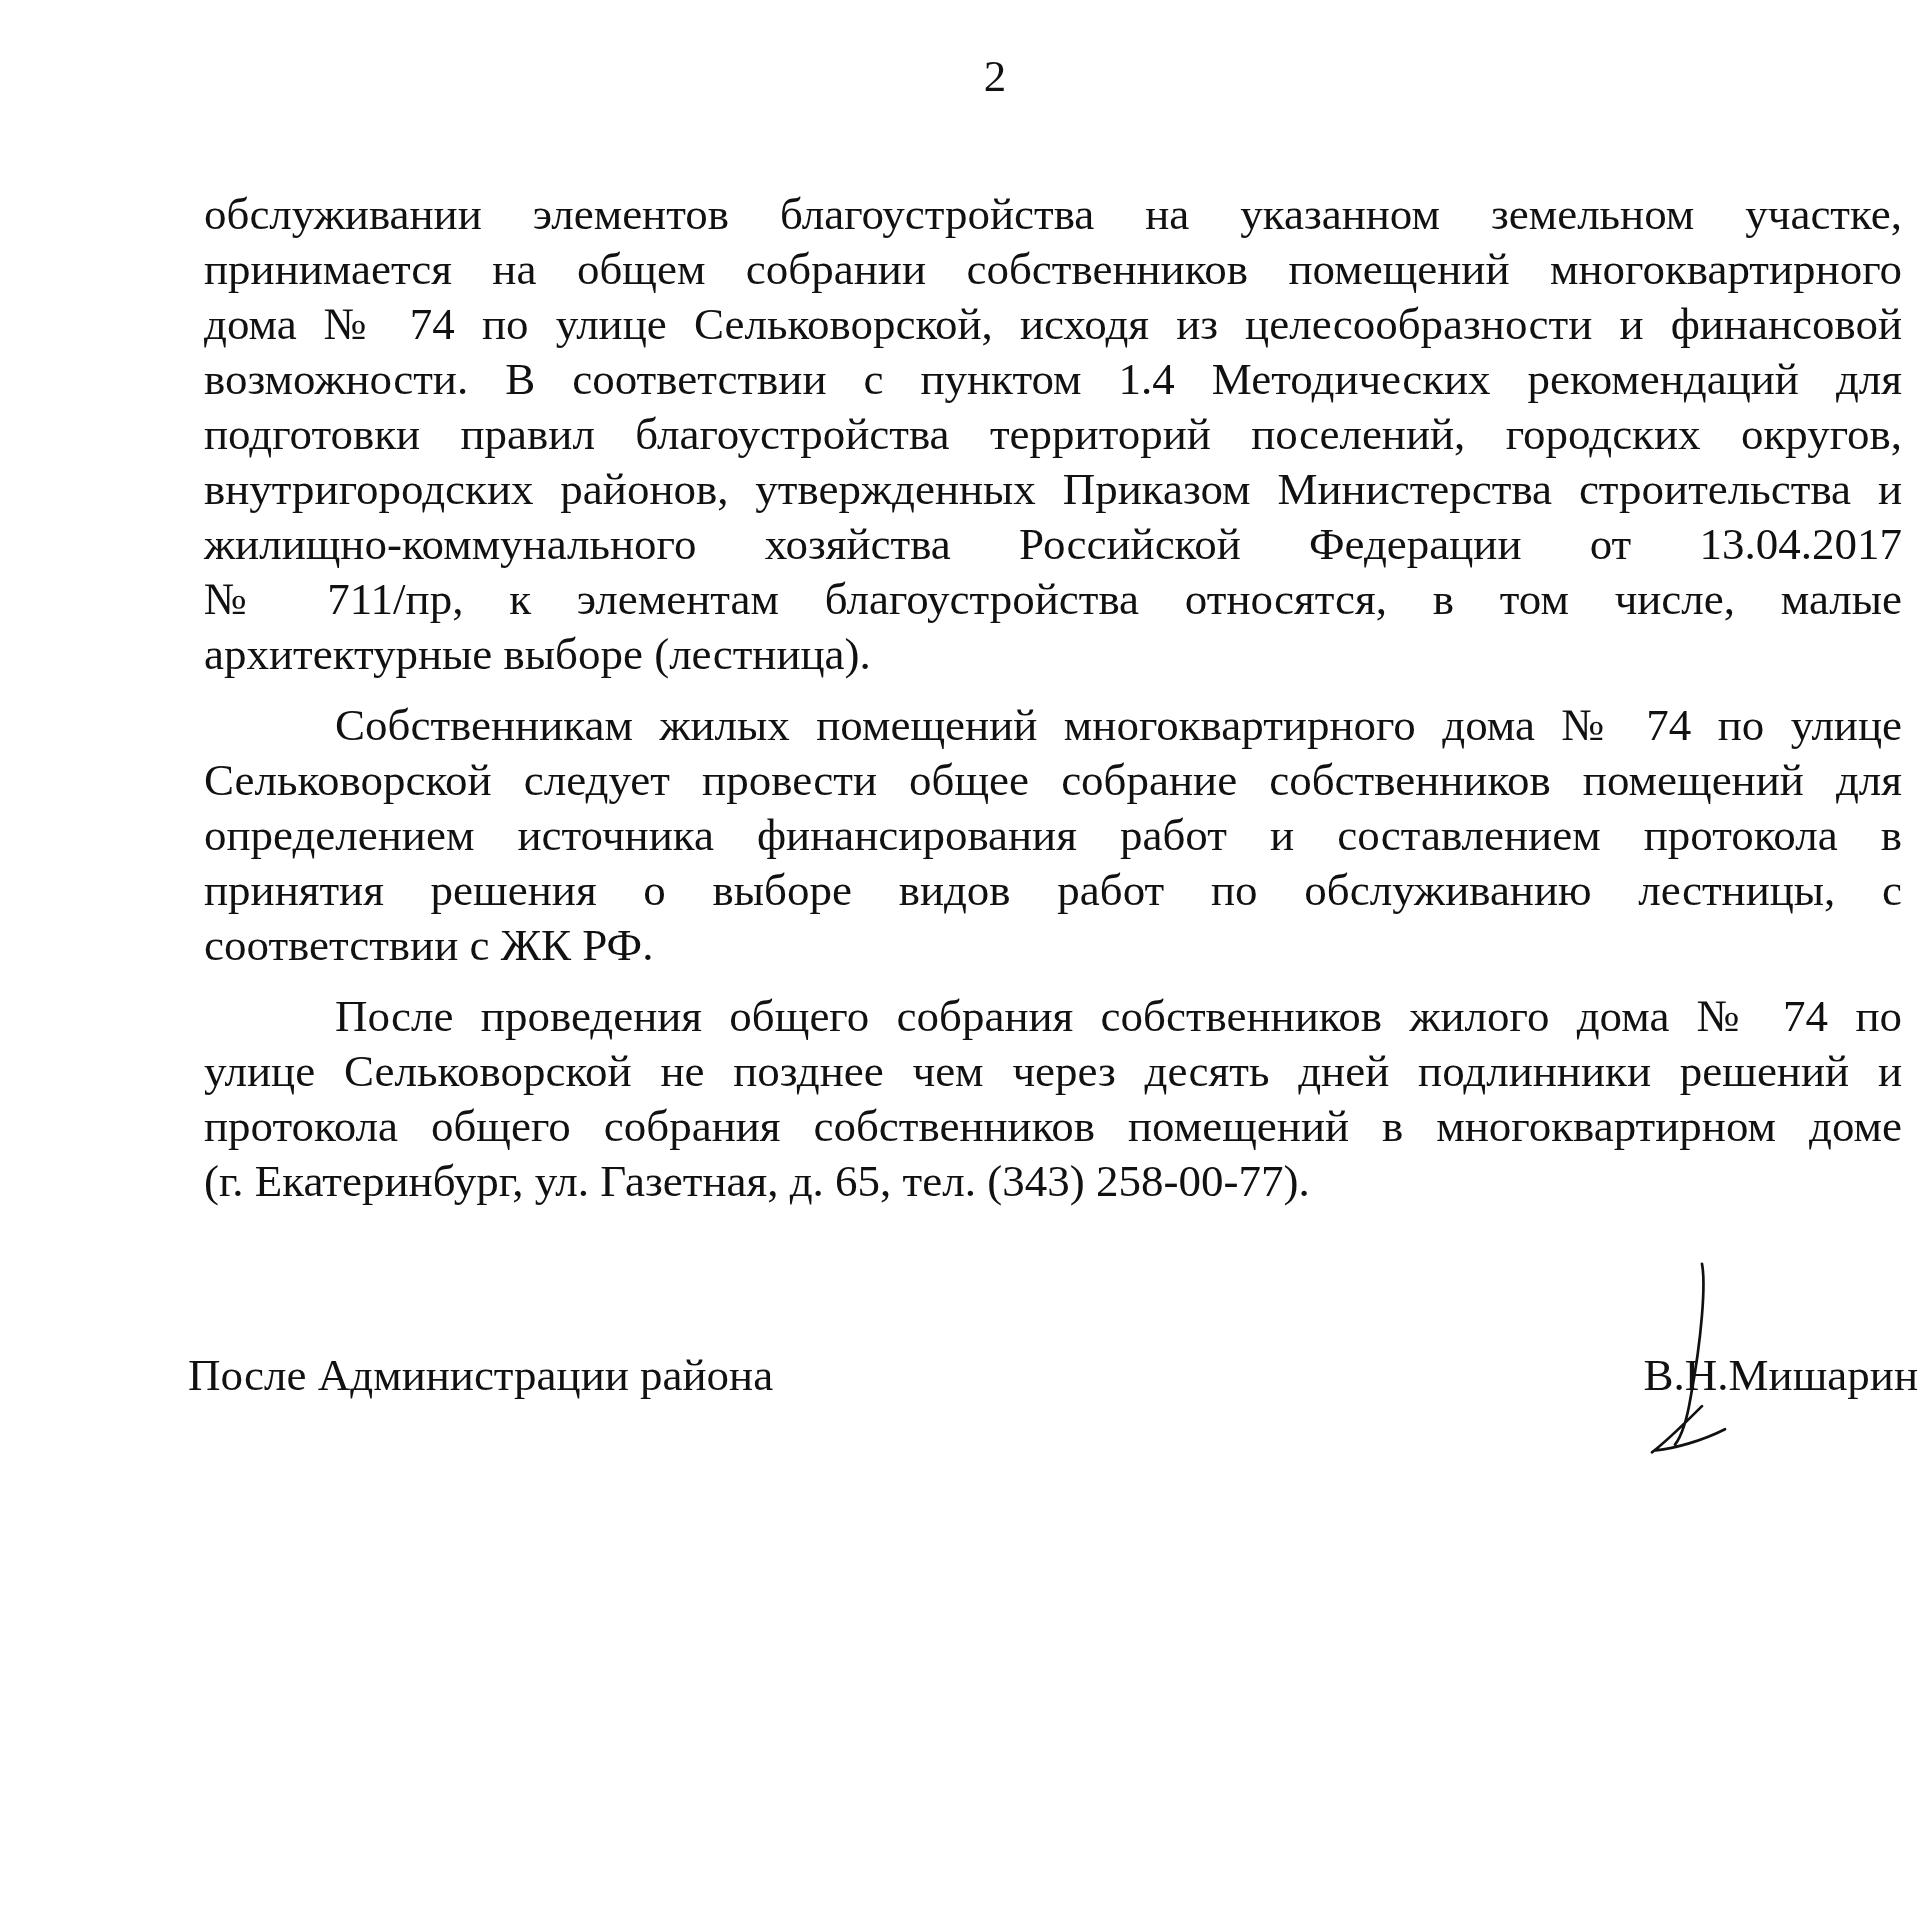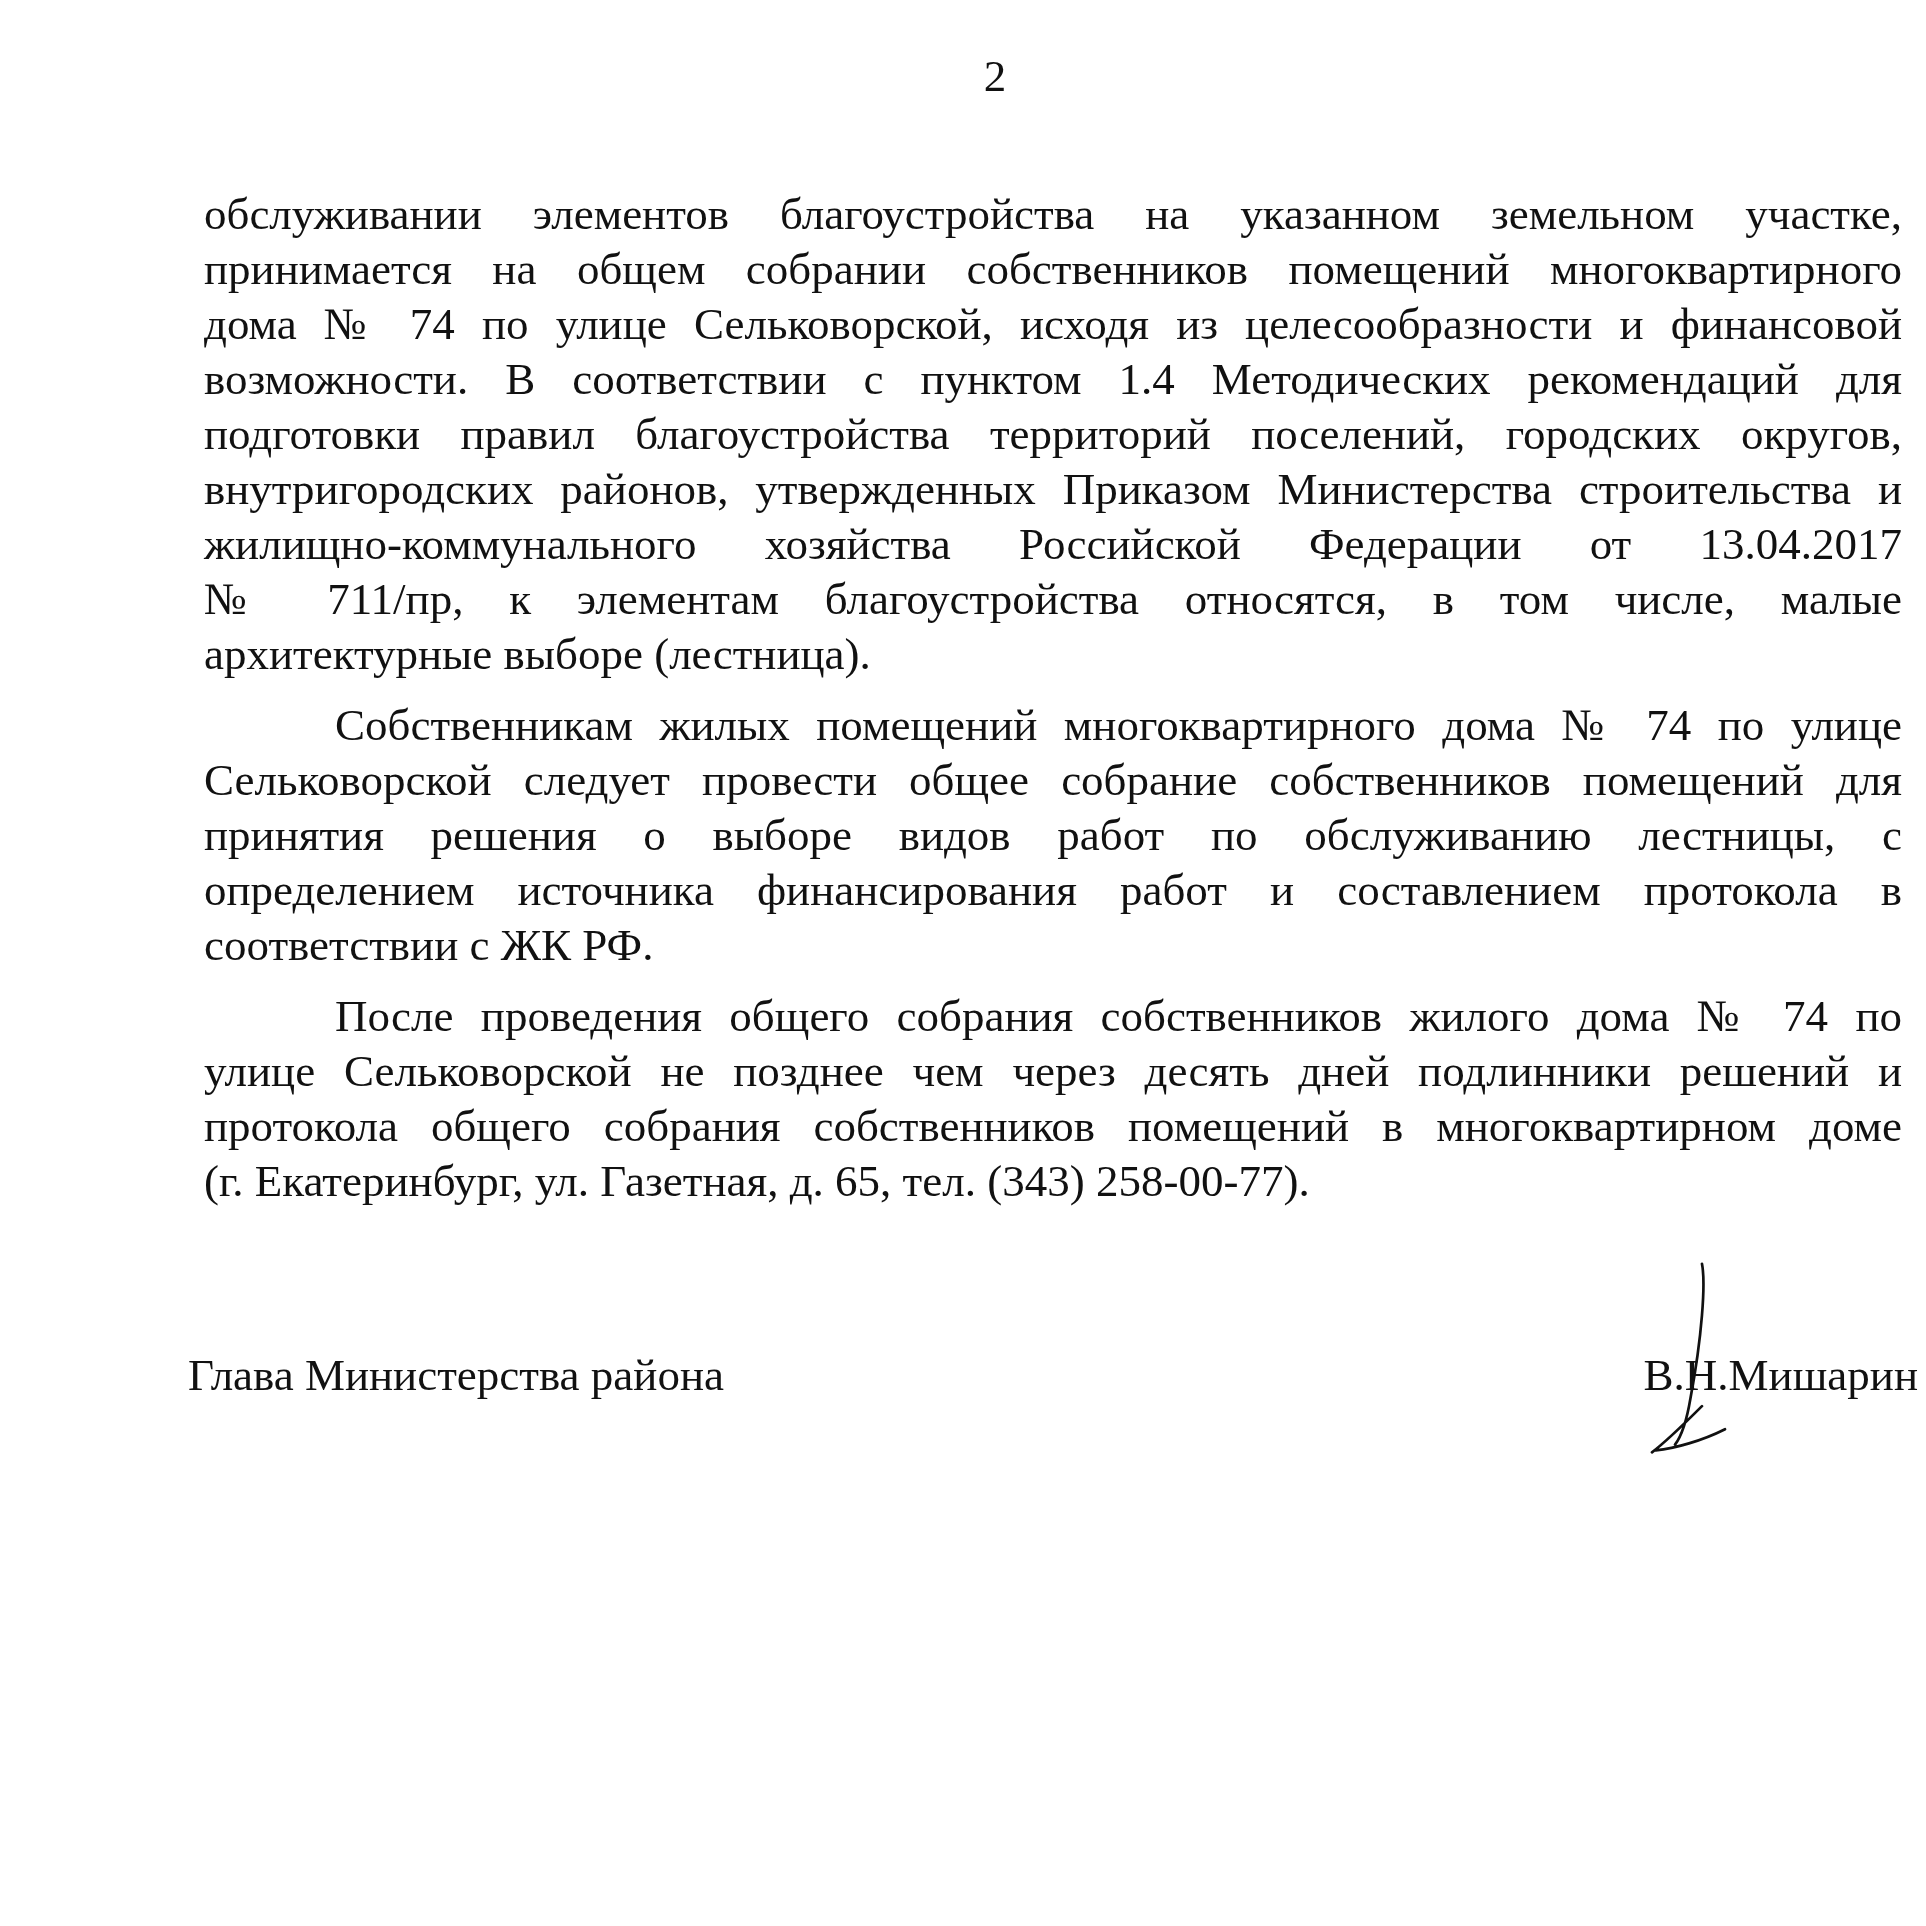--- a/index.html
+++ b/index.html
@@ -89,32 +89,32 @@
     <span class="line">возможности. В соответствии с пунктом 1.4 Методических рекомендаций для</span>
     <span class="line">подготовки правил благоустройства территорий поселений, городских округов,</span>
     <span class="line">внутригородских районов, утвержденных Приказом Министерства строительства и</span>
     <span class="line">жилищно-коммунального хозяйства Российской Федерации от 13.04.2017</span>
     <span class="line">№ 711/пр, к элементам благоустройства относятся, в том числе, малые</span>
     <span class="line last">архитектурные выборе (лестница).</span>
   </p>
   <p class="para">
     <span class="line indent">Собственникам жилых помещений многоквартирного дома № 74 по улице</span>
     <span class="line">Сельковорской следует провести общее собрание собственников помещений для</span>
+    <span class="line">определением источника финансирования работ и составлением протокола в</span>
     <span class="line">принятия решения о выборе видов работ по обслуживанию лестницы, с</span>
-    <span class="line">определением источника финансирования работ и составлением протокола в</span>
     <span class="line last">соответствии с ЖК РФ.</span>
   </p>
   <p class="para">
     <span class="line indent">После проведения общего собрания собственников жилого дома № 74 по</span>
     <span class="line">улице Сельковорской не позднее чем через десять дней подлинники решений и</span>
     <span class="line">протокола общего собрания собственников помещений в многоквартирном доме</span>
     <span class="line last">(г. Екатеринбург, ул. Газетная, д. 65, тел. (343) 258-00-77).</span>
   </p>
 </div>
 
 <div class="signature-row">
-  <span class="signature-title">Глава Министерства района</span>
+  <span class="signature-title">После Администрации района</span>
   <svg class="signature-mark" viewBox="0 0 230 520">
     <path d="M150 10 C 160 60, 150 200, 120 360 C 110 420, 95 460, 80 480 M 20 500 C 60 470, 110 420, 150 380 M 30 495 C 80 490, 150 470, 210 440" fill="none" stroke="#111111" stroke-width="7" stroke-linecap="round"></path>
   </svg>
   <span class="signature-name">В.Н.Мишарин</span>
 </div>
 
 
 </body></html>

